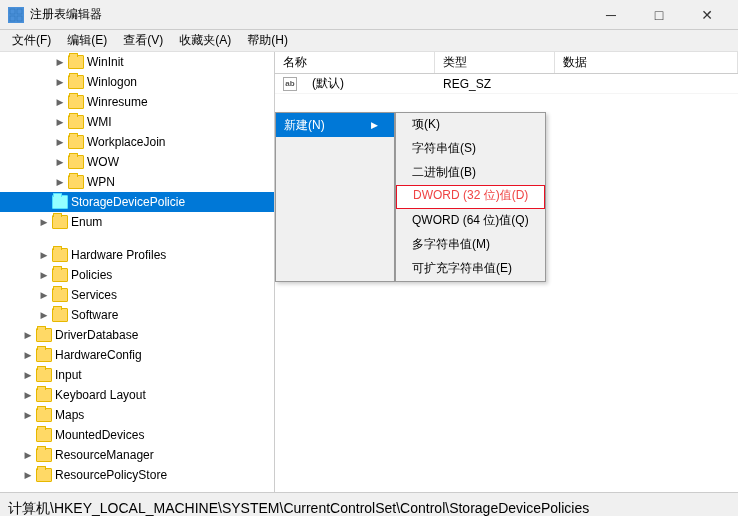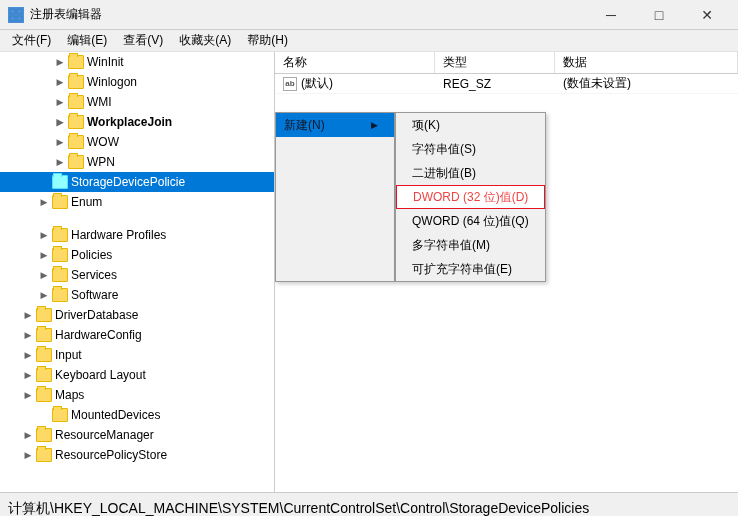--- a/index.html
+++ b/index.html
@@ -181,21 +181,21 @@
       border-bottom: 1px solid #f5f5f5;
       cursor: pointer;
     }
     .table-cell {
       padding: 0 8px;
       font-size: 12px;
       overflow: hidden;
       text-overflow: ellipsis;
       white-space: nowrap;
     }
-    .cell-name { width: 160px; display: flex; align-items: center; gap: 4px; }
+    .cell-name { width: 160px; display: flex; align-items: center; gap: 15px; }
     .cell-type { width: 120px; }
     .cell-data { flex: 1; }
 
     .reg-icon {
       width: 14px;
       height: 14px;
       background: #fff;
       border: 1px solid #aaa;
       font-size: 8px;
       display: flex;
@@ -223,32 +223,32 @@
     }
     .ctx-item {
       display: flex;
       align-items: center;
       justify-content: space-between;
       padding: 4px 16px 4px 8px;
       height: 24px;
       cursor: pointer;
       white-space: nowrap;
     }
-    .ctx-item.highlighted { background: #0078d7; color: #0f172a; }
+    .ctx-item.highlighted { background: #0078d7; color: #ffffff; }
     .ctx-arrow { font-size: 9px; }
 
     .submenu {
       background: #f0f0f0;
       border: 1px solid #999;
       box-shadow: 2px 2px 4px rgba(0,0,0,0.2);
       min-width: 150px;
     }
     .sub-item {
       display: flex;
-      align-items: center;
+      align-items: flex-end;
       padding: 4px 16px;
       height: 24px;
       cursor: pointer;
       white-space: nowrap;
     }
     .sub-item.highlighted {
       background: white;
       border: 1px solid #e81123;
       color: #ef4444;
     }
@@ -309,28 +309,33 @@
         <div class="folder-icon"></div>
         <span class="tree-label">WinInit</span>
       </div>
 
       <div class="tree-item" style="padding-left: 52px;">
         <div class="tree-arrow collapsed"></div>
         <div class="folder-icon"></div>
         <span class="tree-label">Winlogon</span>
       </div>
 
+      <div class="tree-item" style="padding-left: 52px;">
+        <div class="tree-arrow collapsed"></div>
+        <div class="folder-icon"></div>
+        <span class="tree-label">Winresume</span>
+      </div>
 
       <div class="tree-item" style="padding-left: 52px;">
         <div class="tree-arrow collapsed"></div>
         <div class="folder-icon"></div>
         <span class="tree-label">WMI</span>
       </div>
 
-      <div class="tree-item" style="padding-left: 52px; font-weight: bold;">
+      <div class="tree-item" style="padding-left: 52px;">
         <div class="tree-arrow collapsed"></div>
         <div class="folder-icon"></div>
         <span class="tree-label">WorkplaceJoin</span>
       </div>
 
       <div class="tree-item" style="padding-left: 52px;">
         <div class="tree-arrow collapsed"></div>
         <div class="folder-icon"></div>
         <span class="tree-label">WOW</span>
       </div>
@@ -400,21 +405,21 @@
         <div class="folder-icon"></div>
         <span class="tree-label">Keyboard Layout</span>
       </div>
 
       <div class="tree-item" style="padding-left: 20px;">
         <div class="tree-arrow collapsed"></div>
         <div class="folder-icon"></div>
         <span class="tree-label">Maps</span>
       </div>
 
-      <div class="tree-item" style="padding-left: 36px;">
+      <div class="tree-item" style="padding-left: 20px;">
         <div class="tree-arrow none"></div>
         <div class="folder-icon"></div>
         <span class="tree-label">MountedDevices</span>
       </div>
 
       <div class="tree-item" style="padding-left: 20px;">
         <div class="tree-arrow collapsed"></div>
         <div class="folder-icon"></div>
         <span class="tree-label">ResourceManager</span>
       </div>
@@ -435,21 +440,20 @@
       <div class="col-header col-data">数据</div>
     </div>
 
     <div class="table-body">
       <div class="table-row">
         <div class="table-cell cell-name">
           <div class="reg-icon">ab</div>
           <span>(默认)</span>
         </div>
         <div class="table-cell cell-type">REG_SZ</div>
-        <div class="table-cell cell-data">(数值未设置)</div>
       </div>
     </div>
 
     <div class="context-menu-container">
 
       <div class="context-menu">
         <div class="ctx-item highlighted">
           <span>新建(N)</span>
           <span class="ctx-arrow">▶</span>
         </div>

